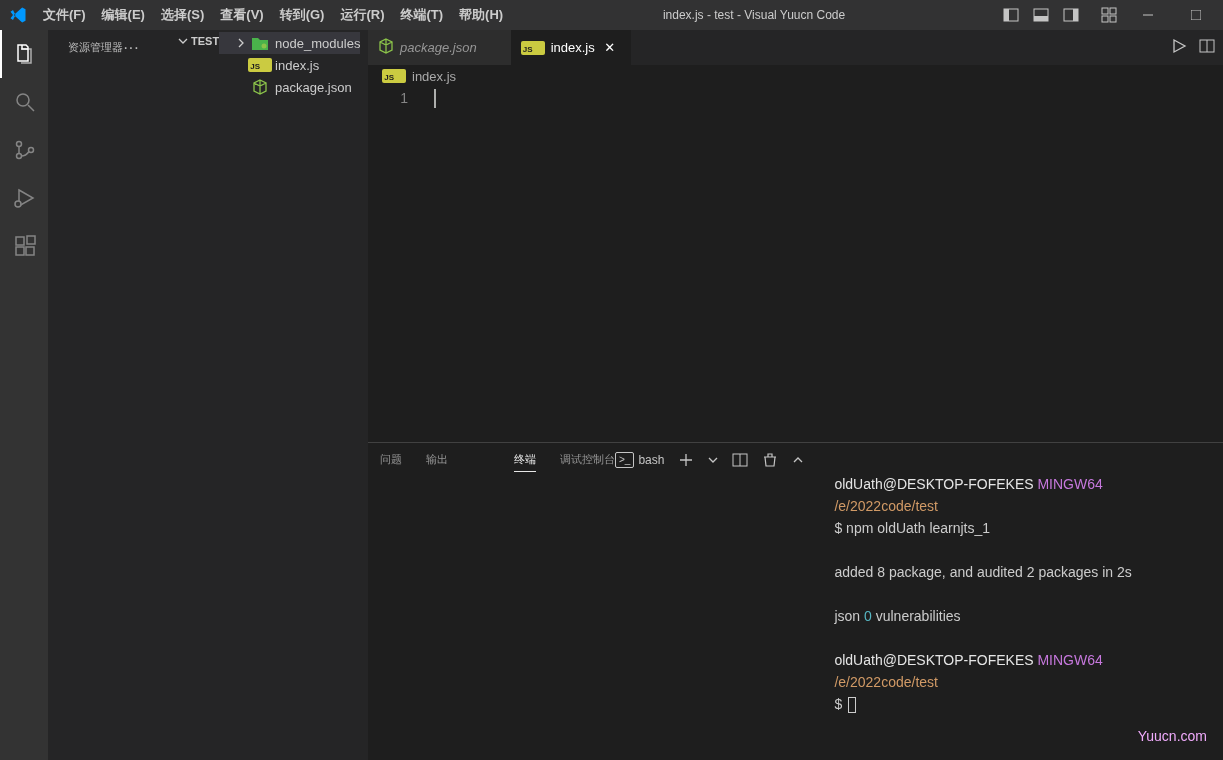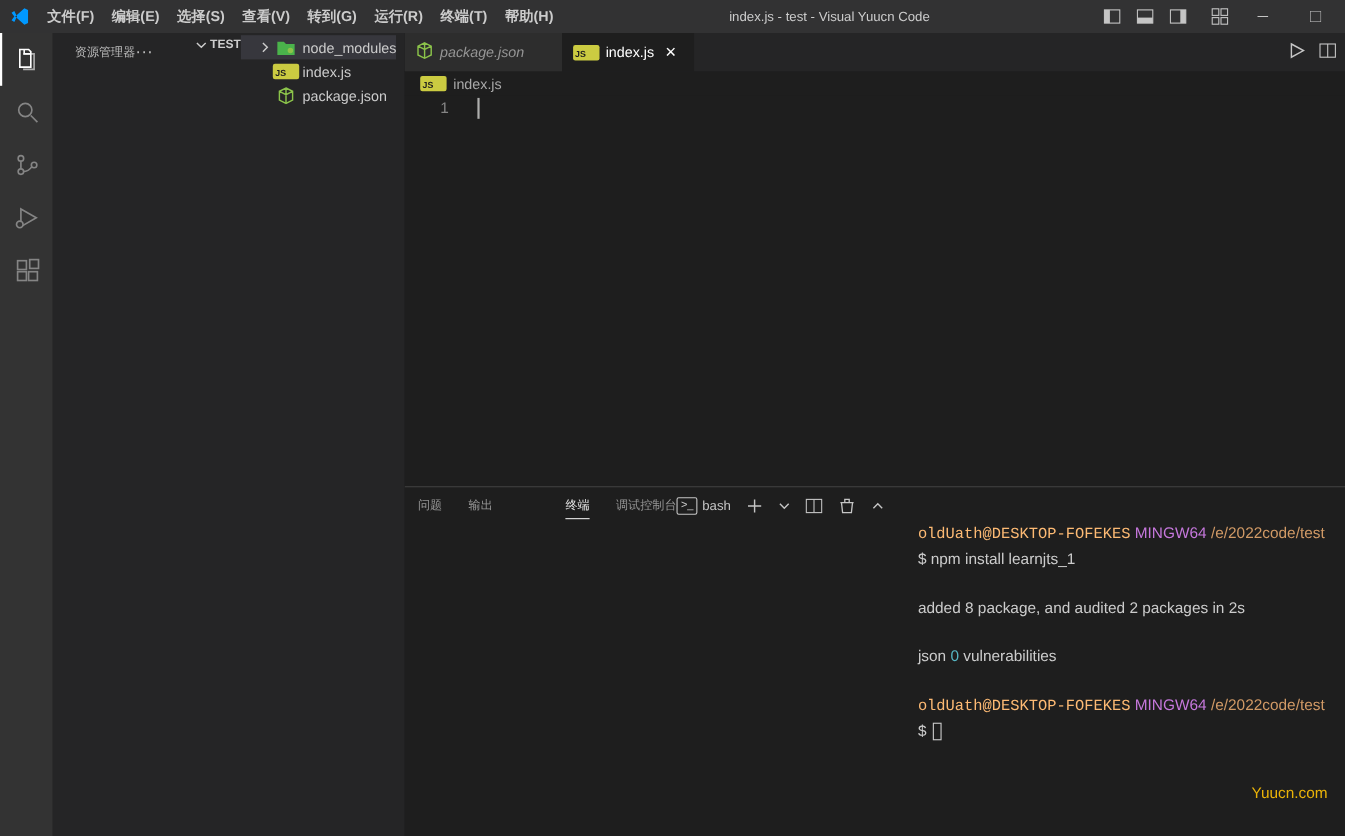--- a/index.html
+++ b/index.html
@@ -44,26 +44,26 @@
 .code-area { flex: 1; padding-top: 2px; position: relative; }
 .cursor-line { border-left: 2px solid #aeafad; height: 19px; position: absolute; top: 2px; left: 0; }
 .panel { height: 318px; background: #1e1e1e; border-top: 1px solid #414141; display: flex; flex-direction: row; }
 .panel-tabs { height: 33px; display: flex; align-items: center; padding: 0 12px; justify-content: space-between; }
 .panel-tabs-left { display: flex; gap: 24px; }
 .panel-tab { font-size: 11px; color: #969696; cursor: pointer; padding: 4px 0; position: relative; }
 .panel-tab.active { color: #e7e7e7; border-bottom: 1px solid #e7e7e7; margin-left: 42px; }
 .panel-actions { display: flex; align-items: center; gap: 14px; color: #c5c5c5; }
 .panel-action { cursor: pointer; display: flex; align-items: center; gap: 4px; font-size: 12px; }
 .terminal-body { flex: 1; padding: 8px 18px; font-family: Consolas, "Courier New", monospace; font-size: 14px; line-height: 22px; color: #cccccc; overflow: hidden; }
-.term-user { color: #fdba74; font-family: Liberation Mono, monospace; }
+.term-user { color: #e5e5e5; }
 .term-mingw { color: #c678dd; }
 .term-path { color: #d19a66; }
 .term-zero { color: #56b6c2; }
 .term-cursor { display: inline-block; width: 8px; height: 16px; border: 1px solid #cccccc; vertical-align: middle; margin-left: 2px; }
-.watermark { position: absolute; bottom: 32px; right: 16px; color: #eab308; font-size: 14px; font-family: sans-serif; }
+.watermark { position: absolute; bottom: 16px; right: 16px; color: #f0abfc; font-size: 14px; font-family: sans-serif; }
 .icon-js { background: #cbcb41; color: #1e1e1e; width: 16px; height: 14px; font-size: 8px; font-weight: bold; display: flex; align-items: flex-end; justify-content: flex-end; padding: 1px 12px; border-radius: 2px; }
 .icon-npm { width: 16px; height: 16px; }
 .icon-folder { width: 16px; height: 14px; }
 .terminal-shell-icon { border: 1px solid #c5c5c5; border-radius: 2px; padding: 0px 3px; font-size: 10px; display: flex; align-items: center; height: 16px; }
 </style>
 </head>
 <body>
 
 <div class="titlebar">
   <div class="logo">
@@ -297,21 +297,21 @@
       </div>
       <div class="terminal-body">
         <div><br></div>
         <div>
           <span class="term-user">oldUath@DESKTOP-FOFEKES</span>
           <span> </span>
           <span class="term-mingw">MINGW64</span>
           <span> </span>
           <span class="term-path">/e/2022code/test</span>
         </div>
-        <div>$ npm install learnjts_1</div>
+        <div>$ npm oldUath learnjts_1</div>
         <div><br></div>
         <div>added 8 package, and audited 2 packages in 2s</div>
         <div><br></div>
         <div>
           <span>json </span><span class="term-zero">0</span><span> vulnerabilities</span>
         </div>
         <div><br></div>
         <div>
           <span class="term-user">oldUath@DESKTOP-FOFEKES</span>
           <span> </span>

